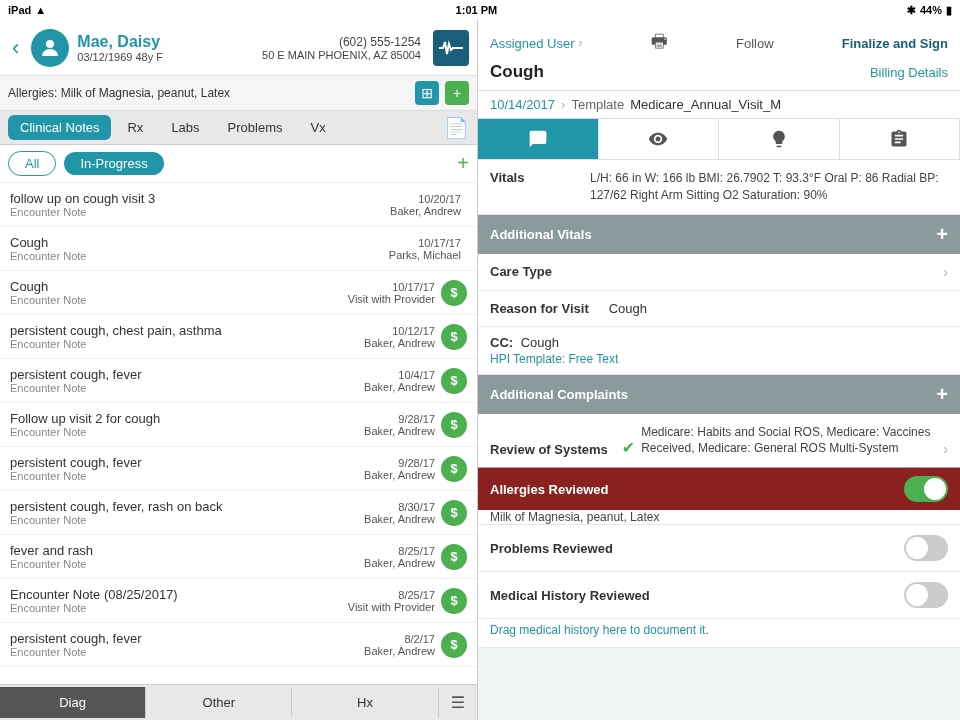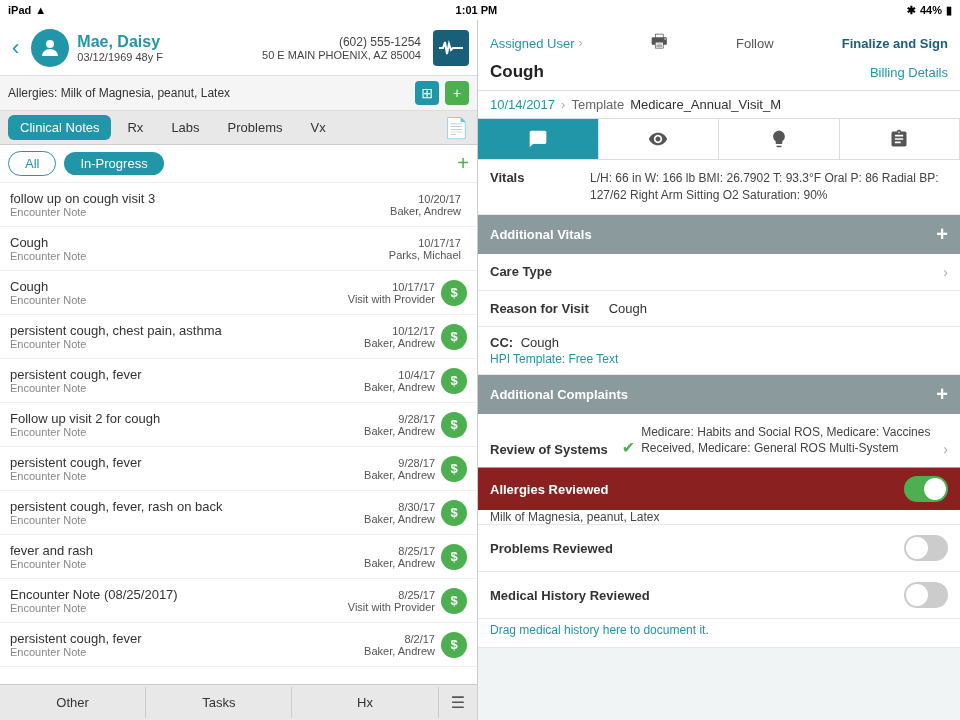--- a/index.html
+++ b/index.html
@@ -615,22 +615,22 @@
         <div class="note-meta">
           <div class="note-date">8/2/17</div>
           <div class="note-provider">Baker, Andrew</div>
         </div>
         <div class="dollar-icon">$</div>
       </div>
 
     </div>
 
     <div class="bottom-tabs">
+      <div class="bottom-tab active">Diag</div>
       <div class="bottom-tab">Other</div>
-      <div class="bottom-tab">Tasks</div>
       <div class="bottom-tab">Hx</div>
       <div class="bottom-tab-icon">☰</div>
     </div>
 
   </div>
 
   <div class="right-panel">
 
     <div class="right-header">
       <div class="right-header-top">

